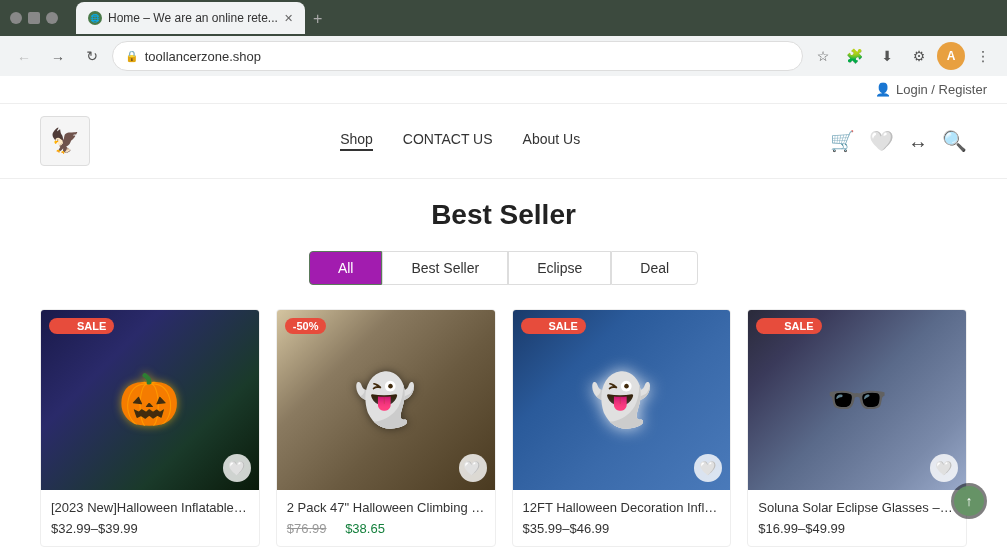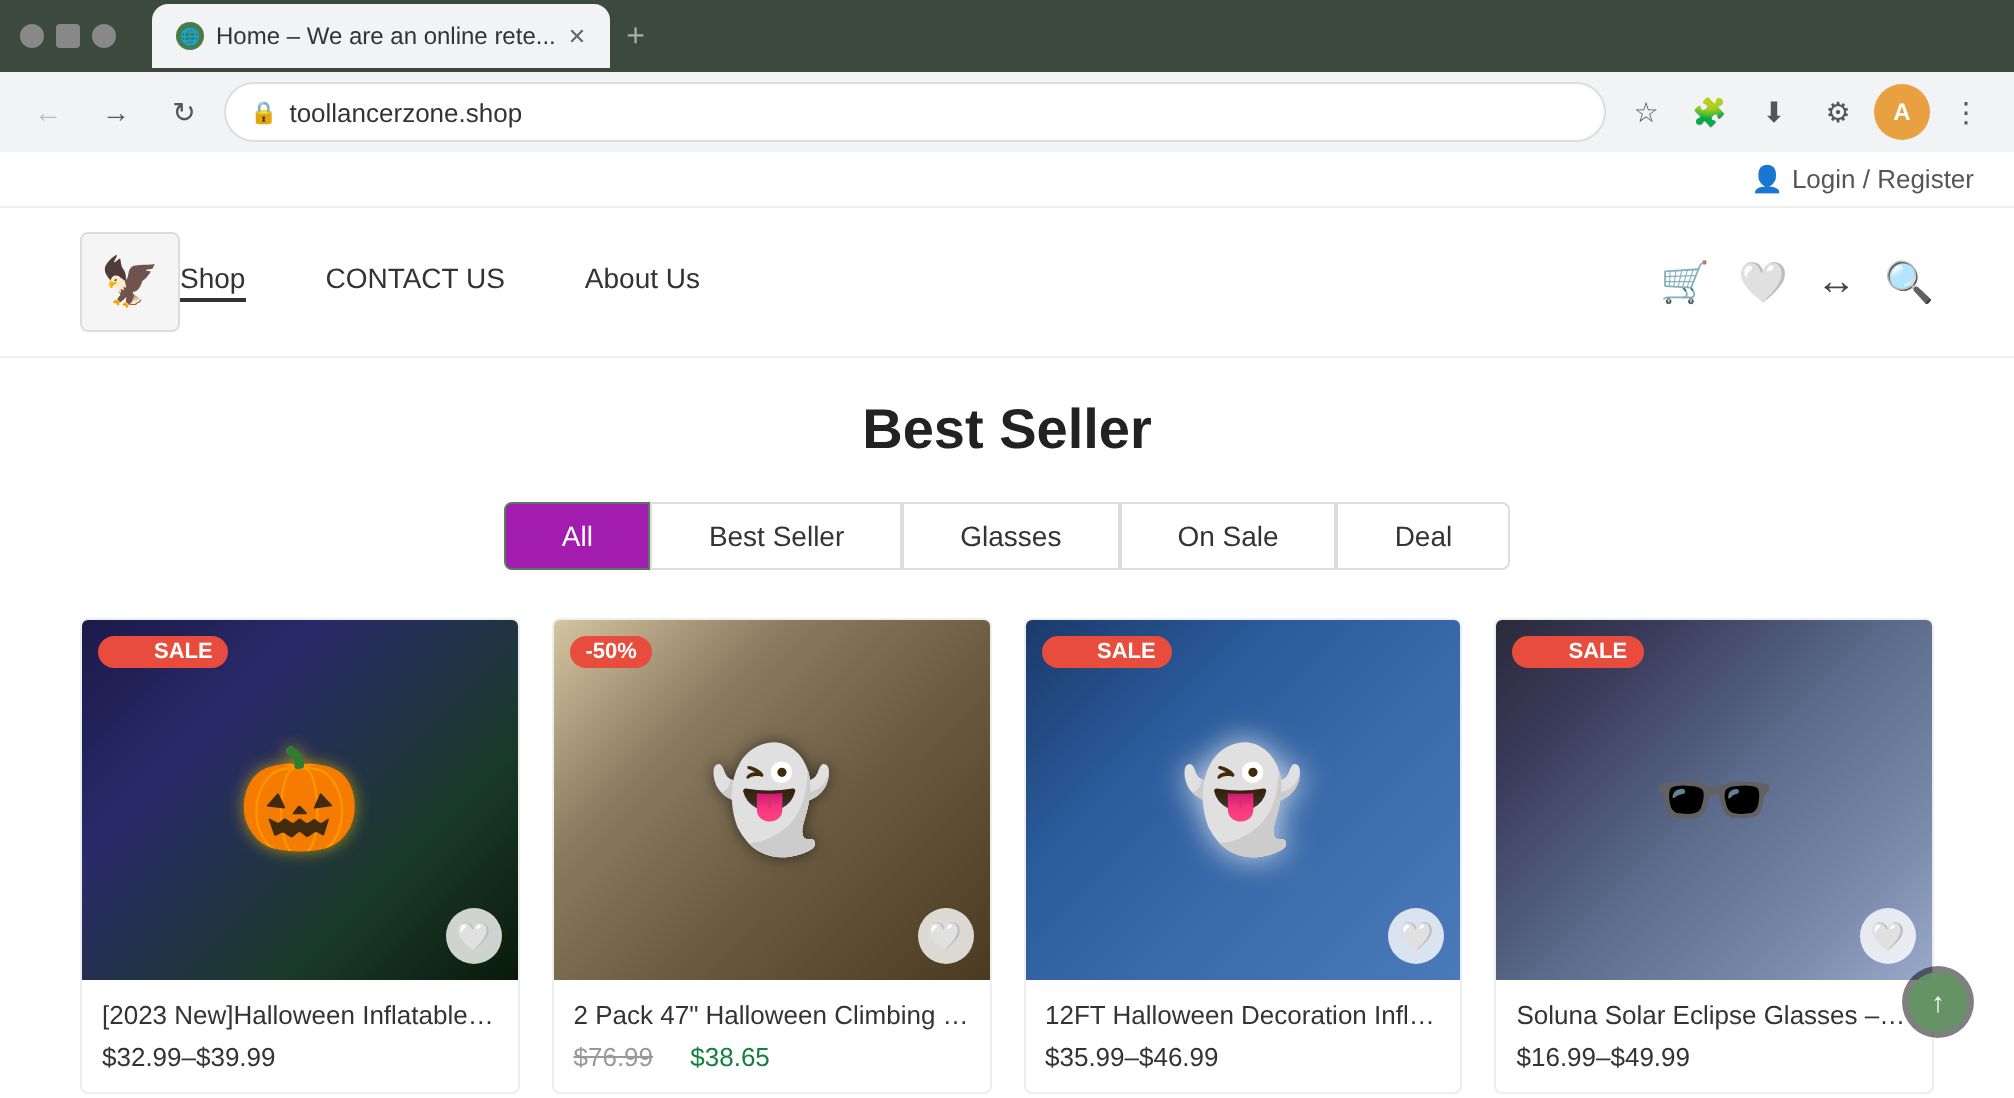--- a/index.html
+++ b/index.html
@@ -164,21 +164,22 @@
       width: 50px; height: 50px;
       background: #f5f5f5;
       border: 1px solid #ddd;
       border-radius: 4px;
       display: flex; align-items: center; justify-content: center;
       font-size: 24px;
     }
     .site-nav {
       flex: 1;
       display: flex;
-      gap: 40px;
+      justify-content: center;
+      gap: 30px;
     }
     .nav-link {
       text-decoration: none;
       color: #333;
       font-size: 14px;
       font-weight: 500;
     }
     .nav-link.active {
       border-bottom: 2px solid #333;
       padding-bottom: 2px;
@@ -404,22 +405,21 @@
       <span class="header-icon">🔍</span>
     </div>
   </div>
 
   <div class="main-content">
     <h2 class="section-title">Best Seller</h2>
 
     <div class="filter-tabs">
       <button class="filter-tab active">All</button>
       <button class="filter-tab">Best Seller</button>
-      <button class="filter-tab">Glasses</button>
-      <button class="filter-tab">On Sale</button>
+      <button class="filter-tab">Eclipse</button>
       <button class="filter-tab">Deal</button>
     </div>
 
     <div class="products-grid">
 
       <div class="product-card">
         <div class="product-image-wrap">
           <div class="product-image-placeholder img-halloween1">
             <span style="font-size:50px; filter: drop-shadow(0 0 4px rgba(255,200,0,0.6))">🎃</span>
           </div>

